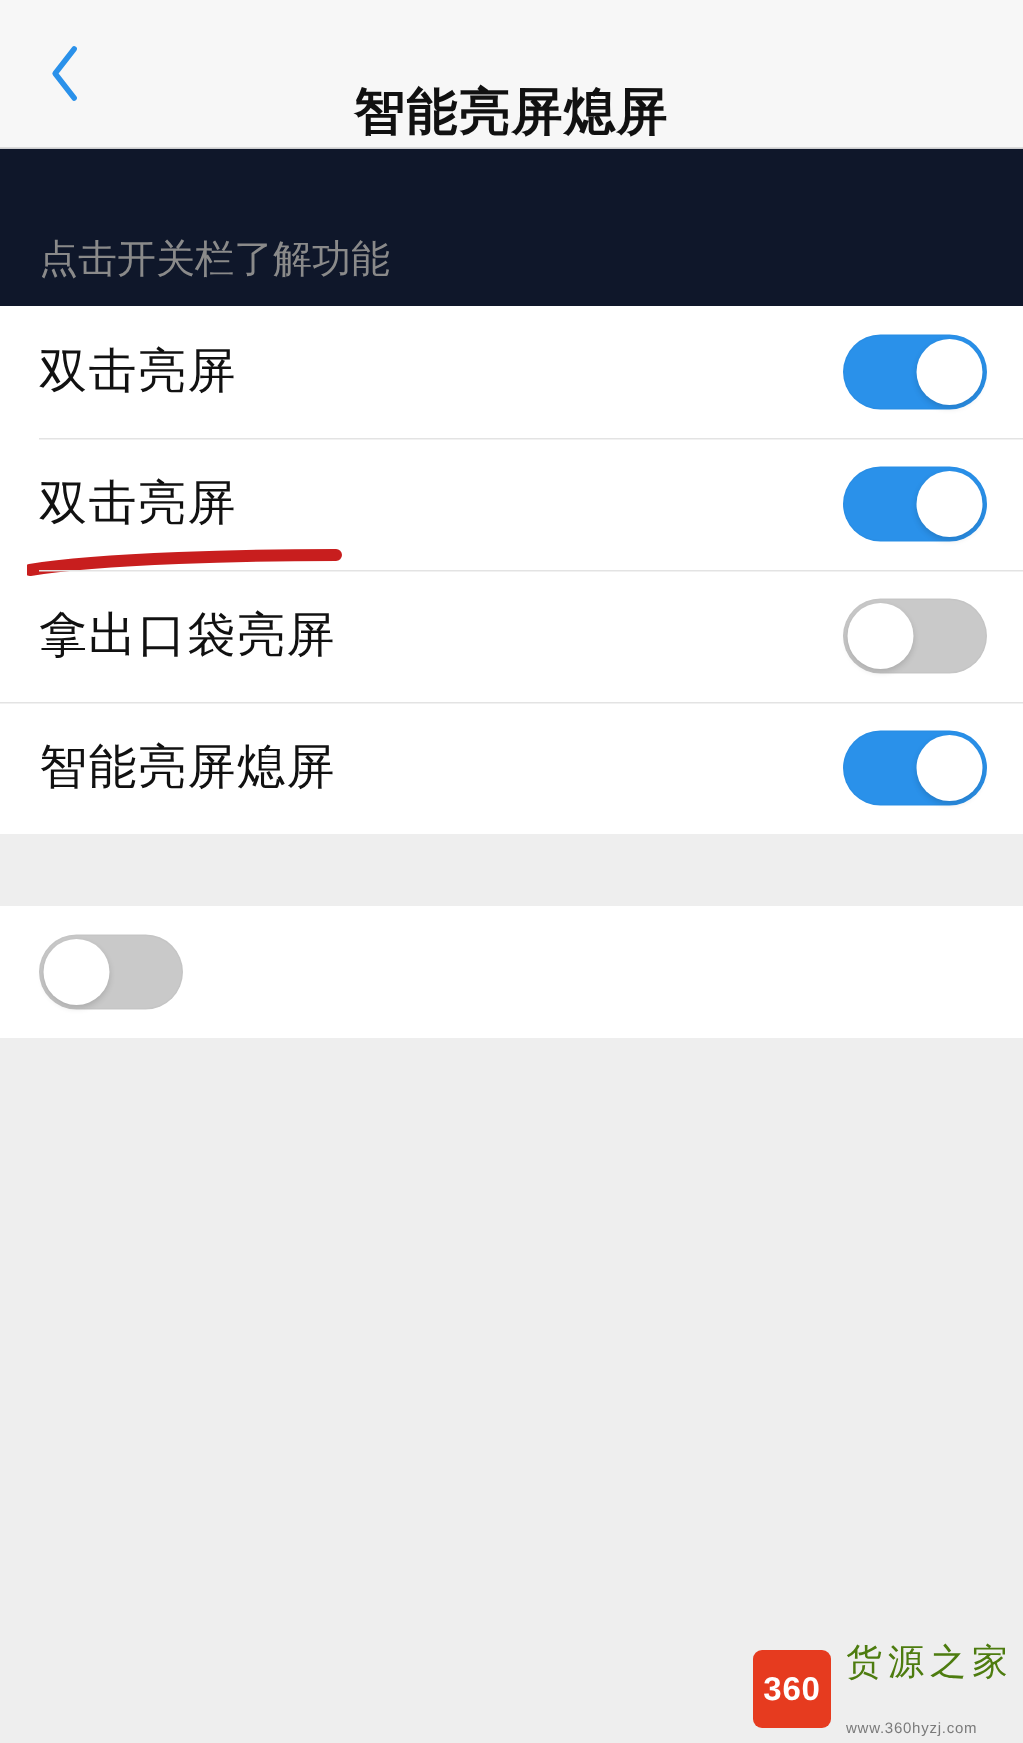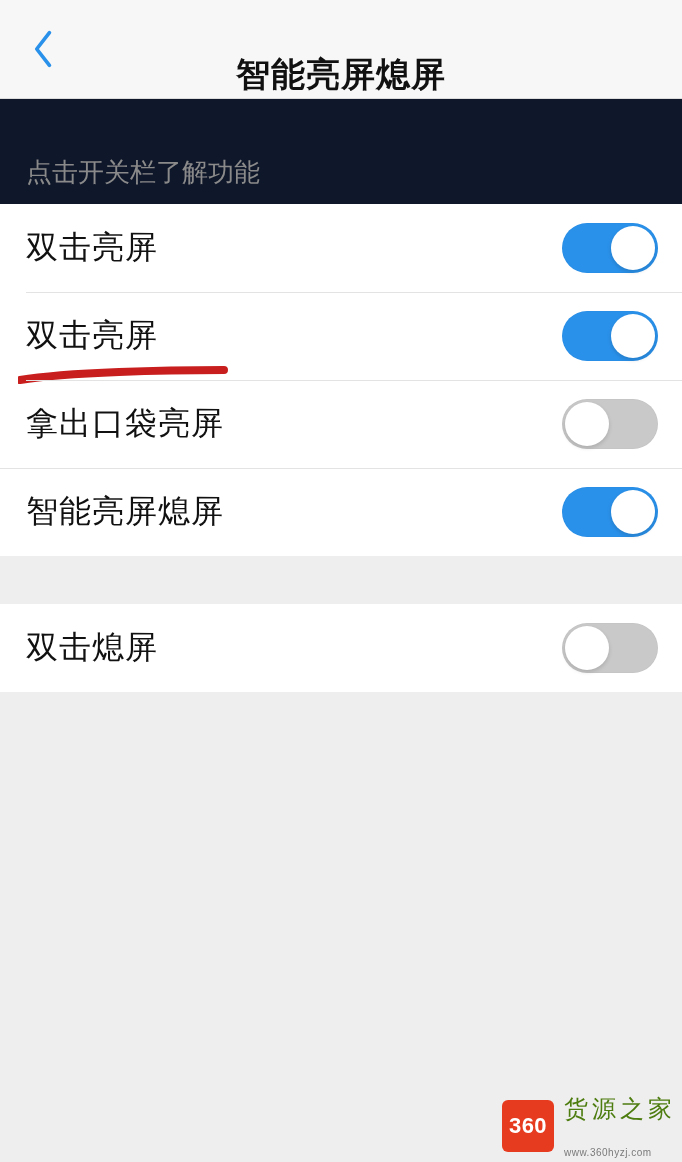--- a/index.html
+++ b/index.html
@@ -150,21 +150,20 @@
         <div class="toggle on">
           <div class="knob"></div>
         </div>
       </div>
     </div>
 
   <div class="gap"></div>
 
   <div class="group" id="group2">
       <div class="row">
-        <span class="row-label">双击熄屏</span>
         <div class="toggle">
           <div class="knob"></div>
         </div>
       </div>
     </div>
 
   <div class="watermark">
     <div class="wm-badge">360</div>
     <div class="wm-text">
       <span class="wm-title">货源之家</span>

